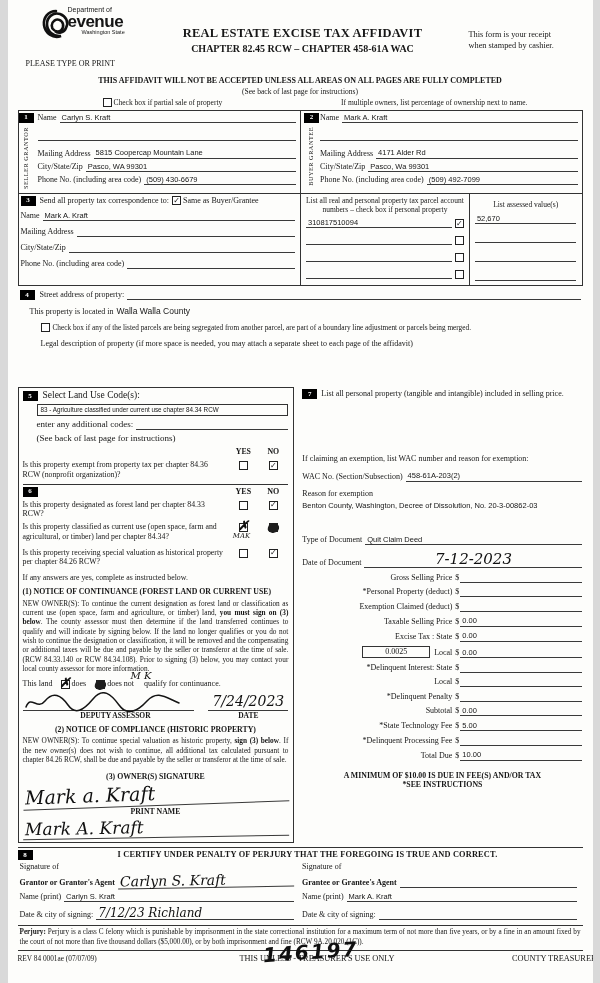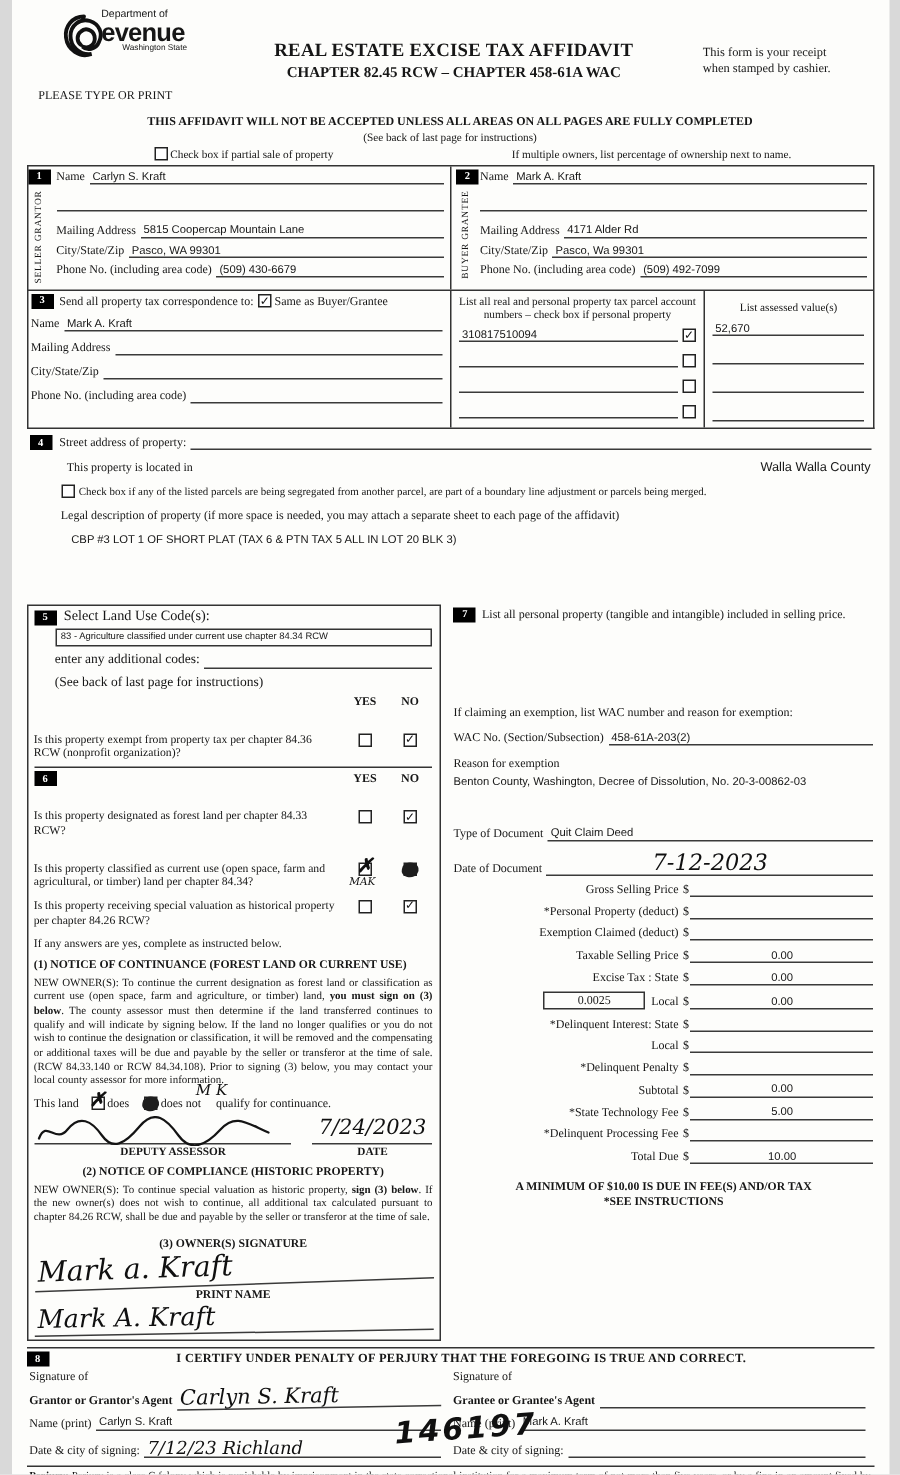--- a/index.html
+++ b/index.html
@@ -54,37 +54,37 @@
   .fine { font-size:7.3px; }
   .gap { height:38px; }
   
   .cols { display:flex; align-items:stretch; }
   .lcol { width:49%; border:1px solid #333; padding:2px 5px 4px 4px; }
   .rcol { width:51%; padding:2px 0 0 8px; }
   .codebox { border:1px solid #333; margin:2px 0 0 14px; padding:1px 3px; font-size:6.3px;
              font-family:"Liberation Sans",sans-serif; }
   .qhead { display:flex; justify-content:flex-end; font-size:7.8px; font-weight:bold; margin-top:3px; }
   .qhead span { width:30px; text-align:center; }
-  .qrow { display:flex; margin-top:15px; align-items:flex-start; }
+  .qrow { display:flex; margin-top:3px; align-items:flex-start; }
   .qtext { flex:1; font-size:7.8px; line-height:1.25; padding-right:4px; }
   .qcell { width:30px; display:flex; justify-content:center; padding-top:1px; }
   .para { font-size:7.3px; line-height:1.28; text-align:justify; margin-top:2px; }
   .ntitle { font-size:7.8px; font-weight:bold; margin-top:4px; }
   .xmark { position:absolute; font-size:13px; font-weight:bold; left:-2px; top:-5px;
            font-family:"DejaVu Serif",serif; font-style:italic; }
   .blob { position:absolute; width:11px; height:10px; background:#1d1d1d; left:-2px; top:-1px;
           border-radius:55% 45% 60% 40%; transform:rotate(14deg); }
   .initials { position:absolute; font-size:7px; top:9px; left:-7px; }
   .sigline { display:flex; align-items:flex-end; margin-top:2px; }
   .siglabels { display:flex; font-size:7.5px; font-weight:bold; }
   
   .mrow { display:flex; align-items:flex-end; margin-top:4.5px; }
   .mlabel { width:150px; text-align:right; white-space:nowrap; font-size:8px; }
   .dollar { padding:0 1px 0 3px; }
-  .mval { text-align:center; font-family:"Liberation Sans",sans-serif; font-size:7.5px; }
+  .mval { text-align:left; font-family:"Liberation Sans",sans-serif; font-size:7.5px; }
   .ratebox { border:1px solid #333; width:68px; text-align:center; font-size:8px; margin-right:4px; }
   
   .sec8 { border-top:1px solid #333; margin-top:4px; padding-top:2px; }
   .certify { display:flex; align-items:center; }
   .certify .txt { flex:1; text-align:center; font-weight:bold; font-size:8.3px; letter-spacing:0.2px; }
   .sighalves { display:flex; margin-top:2px; }
   .sighalf { width:50%; padding:0 6px 0 2px; }
   .perjury { border-top:1.5px solid #333; border-bottom:1.5px solid #333; margin-top:5px;
              padding:2px 2px 3px 2px; font-size:7.2px; line-height:1.3; text-align:justify; }
   .footer { display:flex; margin-top:3px; font-size:8.3px; align-items:baseline; }
@@ -246,30 +246,29 @@
         </div>
     </div>
   </div>
 
   <div class="sec4">
     <div class="frow" style="margin-top:0; align-items:center;">
       <span class="numbox">4</span>
       <span class="lbl" style="padding-left:5px;">Street address of property:</span>
       <span class="fill typed"></span>
     </div>
-    <div class="frow" style="margin-top:6px; margin-left:25px; align-items:baseline;justify-content:space-between;">
+    <div class="frow" style="margin-top:6px; margin-left:10px; align-items:baseline;">
       <span class="lbl">This property is located in</span>
       <span class="typed" style="font-size:8.5px;">Walla Walla County</span>
     </div>
     <div class="frow fine" style="margin-top:6px; margin-left:21px; align-items:center;">
       <span class="cb"></span>
       <span style="padding-left:3px;">Check box if any of the listed parcels are being segregated from another parcel, are part of a boundary line adjustment or parcels being merged.</span>
     </div>
     <div style="margin:7px 0 0 21px;">Legal description of property (if more space is needed, you may attach a separate sheet to each page of the affidavit)</div>
-    <div class="typed" style="margin:6px 0 0 28px;">CBP #3 LOT 1 OF SHORT PLAT (TAX 6 &amp; PTN TAX 5 ALL IN LOT 20 BLK 3)</div>
   </div>
 
   <div class="gap"></div>
 
   <div class="cols">
     <div class="lcol">
 
       <div>
         <div class="frow" style="margin-top:0; align-items:center;">
           <span class="numbox">5</span>

